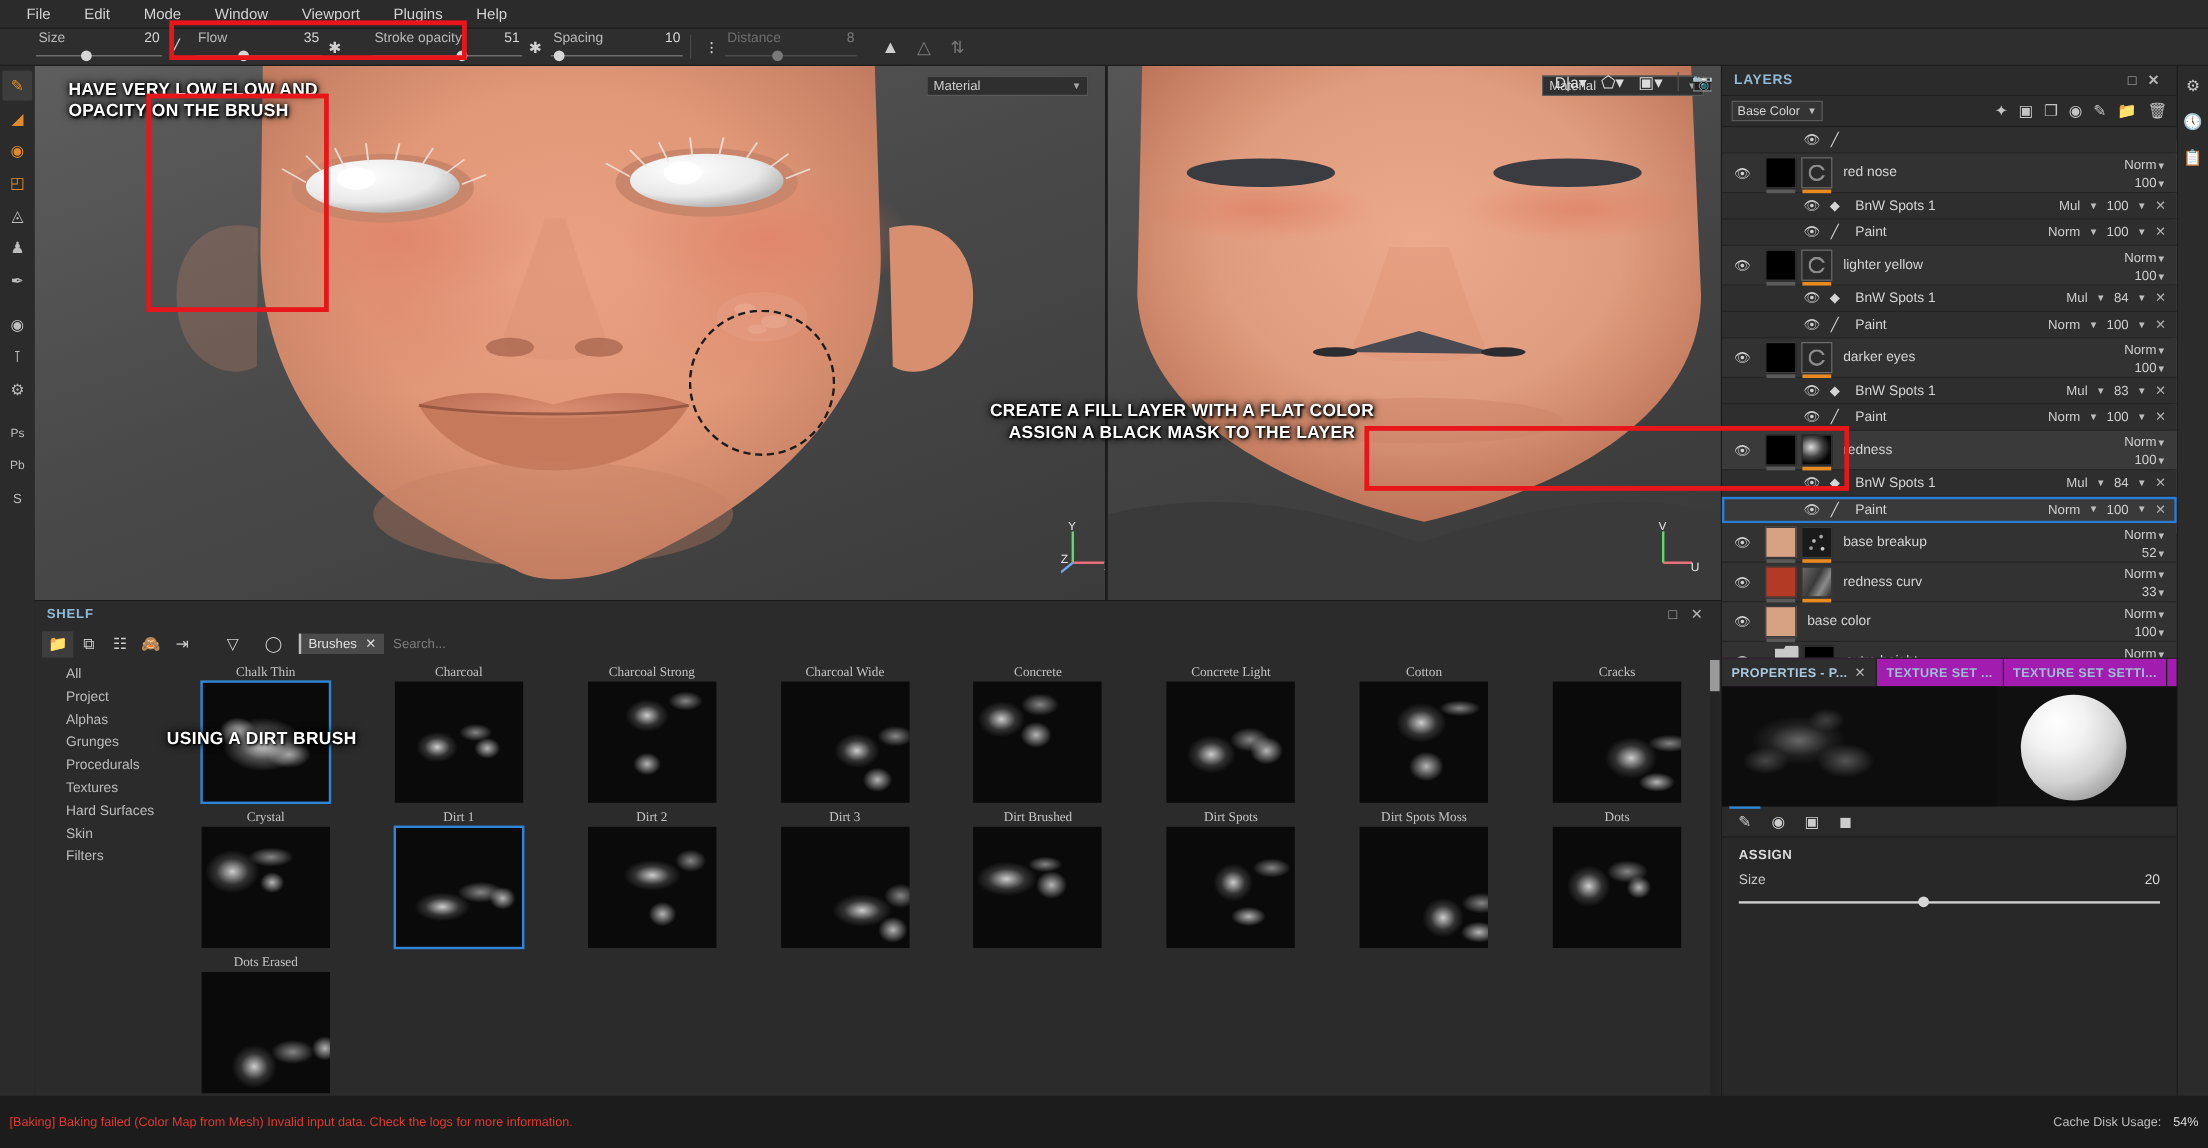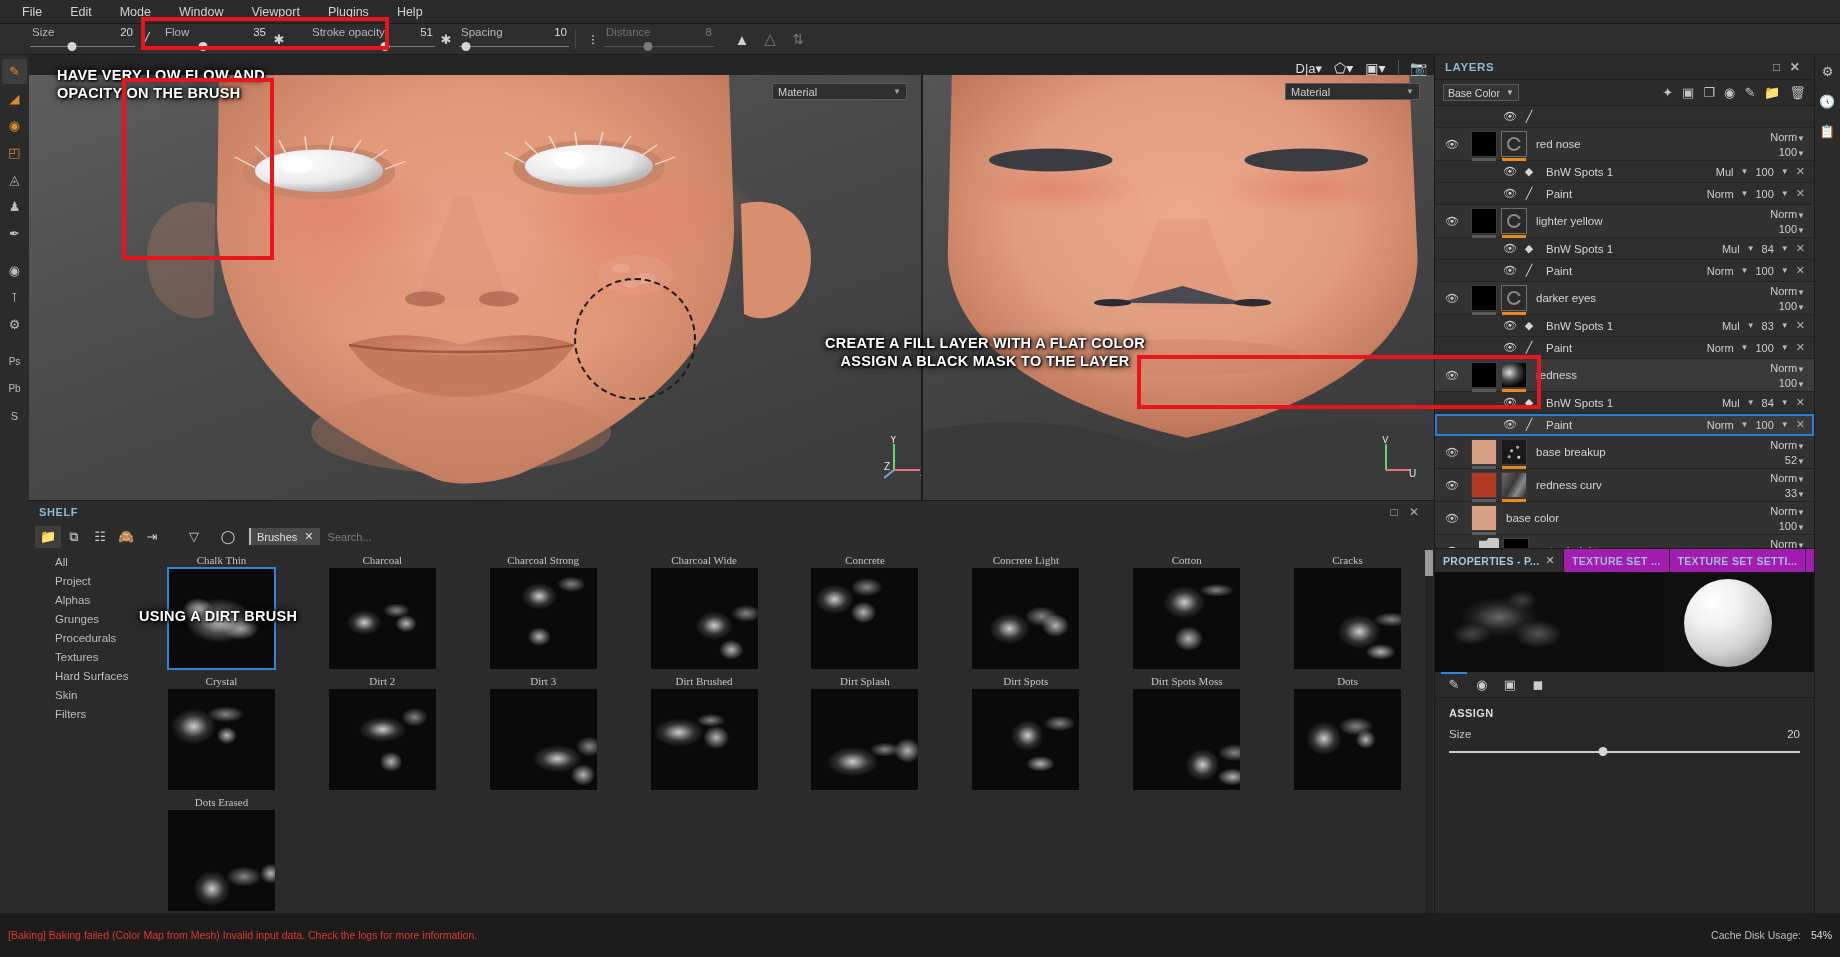--- a/index.html
+++ b/index.html
@@ -43,21 +43,21 @@
            align-items:center; padding-top:4px; gap:2px; flex:0 0 29px; }
   .ltool{ width:25px; height:25px; display:flex; align-items:center; justify-content:center;
           color:#bdbdbd; font-size:13px; border-radius:2px; }
   .ltool.sel{ background:#3d3d3d; }
   .ltool.orange{ color:#e08a2e; }
   .ltool.sep{ height:8px; }
 
   
   .vpwrap{ flex:1; display:flex; flex-direction:column; min-width:0; }
   .viewports{ flex:1; display:flex; min-height:0; position:relative; }
-  .vp{ position:relative; overflow:hidden;margin-top:20px; }
+  .vp{ position:relative; overflow:hidden; }
   .vp.left{ flex:0 0 892px; background:linear-gradient(160deg,#5e5e5e 0%,#4a4a4a 45%,#3b3b3b 100%); }
   .vp.right{ flex:1; background:linear-gradient(160deg,#565656 0%,#444 50%,#383838 100%); border-left:2px solid #1b1b1b;}
   .matdd{ position:absolute; top:8px; right:14px; width:135px; height:17px;
           background:#2f2f2f; border:1px solid #5a5a5a; display:flex; align-items:center;
           justify-content:space-between; padding:0 5px; font-size:11px; color:#cfcfcf; z-index:6;}
   .matdd .cv{ font-size:8px; opacity:.85; }
   .cursor-circle{ position:absolute; width:122px; height:122px; border-radius:50%;
       border:2px dashed #1c1c1c; left:545px; top:203px; z-index:7; }
   .axisgiz{ position:absolute; font-size:11px; color:#ddd; }
 
@@ -508,35 +508,35 @@
                 <div class="tile" style="background: radial-gradient(28px 22px at 48% 34%, rgba(240, 240, 240, 0.85) 0%, rgba(140, 140, 140, 0.3) 45%, transparent 75%), radial-gradient(20px 17px at 52% 70%, rgba(255, 255, 255, 0.7) 0%, transparent 72%), radial-gradient(24px 9px at 78% 22%, rgba(215, 215, 215, 0.6) 0%, transparent 72%), rgb(10, 10, 10);"></div>
               </div>
               <div class="cell">
                 <div class="cap">Cracks</div>
                 <div class="tile" style="background: radial-gradient(29px 23px at 61% 63%, rgba(240, 240, 240, 0.85) 0%, rgba(140, 140, 140, 0.3) 45%, transparent 75%), radial-gradient(21px 11px at 81% 83%, rgba(255, 255, 255, 0.7) 0%, transparent 72%), radial-gradient(25px 10px at 91% 51%, rgba(215, 215, 215, 0.6) 0%, transparent 72%), rgb(10, 10, 10);"></div>
               </div>
               <div class="cell">
                 <div class="cap">Crystal</div>
                 <div class="tile" style="background: radial-gradient(30px 24px at 24% 37%, rgba(240, 240, 240, 0.85) 0%, rgba(140, 140, 140, 0.3) 45%, transparent 75%), radial-gradient(14px 12px at 55% 46%, rgba(255, 255, 255, 0.7) 0%, transparent 72%), radial-gradient(26px 11px at 54% 25%, rgba(215, 215, 215, 0.6) 0%, transparent 72%), rgb(10, 10, 10);"></div>
               </div>
+              <div class="cell sel">
+                <div class="cap">Dirt 1</div>
+                <div class="tile" style="background: radial-gradient(31px 16px at 37% 66%, rgba(240, 240, 240, 0.85) 0%, rgba(140, 140, 140, 0.3) 45%, transparent 75%), radial-gradient(15px 13px at 84% 59%, rgba(255, 255, 255, 0.7) 0%, transparent 72%), radial-gradient(27px 12px at 67% 54%, rgba(215, 215, 215, 0.6) 0%, transparent 72%), rgb(10, 10, 10);"></div>
+              </div>
               <div class="cell">
                 <div class="cap">Dirt 2</div>
                 <div class="tile" style="background: radial-gradient(32px 17px at 50% 40%, rgba(240, 240, 240, 0.85) 0%, rgba(140, 140, 140, 0.3) 45%, transparent 75%), radial-gradient(16px 14px at 58% 72%, rgba(255, 255, 255, 0.7) 0%, transparent 72%), radial-gradient(18px 13px at 80% 28%, rgba(215, 215, 215, 0.6) 0%, transparent 72%), rgb(10, 10, 10);"></div>
               </div>
               <div class="cell">
                 <div class="cap">Dirt 3</div>
                 <div class="tile" style="background: radial-gradient(33px 18px at 63% 69%, rgba(240, 240, 240, 0.85) 0%, rgba(140, 140, 140, 0.3) 45%, transparent 75%), radial-gradient(17px 15px at 87% 85%, rgba(255, 255, 255, 0.7) 0%, transparent 72%), radial-gradient(19px 14px at 93% 57%, rgba(215, 215, 215, 0.6) 0%, transparent 72%), rgb(10, 10, 10);"></div>
               </div>
               <div class="cell">
                 <div class="cap">Dirt Brushed</div>
                 <div class="tile" style="background: radial-gradient(34px 19px at 26% 43%, rgba(240, 240, 240, 0.85) 0%, rgba(140, 140, 140, 0.3) 45%, transparent 75%), radial-gradient(18px 16px at 61% 48%, rgba(255, 255, 255, 0.7) 0%, transparent 72%), radial-gradient(20px 9px at 56% 31%, rgba(215, 215, 215, 0.6) 0%, transparent 72%), rgb(10, 10, 10);"></div>
-              </div>
-              <div class="cell">
-                <div class="cap">Dirt Splash</div>
-                <div class="tile" style="background: radial-gradient(35px 20px at 39% 72%, rgba(240, 240, 240, 0.85) 0%, rgba(140, 140, 140, 0.3) 45%, transparent 75%), radial-gradient(19px 17px at 90% 61%, rgba(255, 255, 255, 0.7) 0%, transparent 72%), radial-gradient(21px 10px at 69% 60%, rgba(215, 215, 215, 0.6) 0%, transparent 72%), rgb(10, 10, 10);"></div>
               </div>
               <div class="cell">
                 <div class="cap">Dirt Spots</div>
                 <div class="tile" style="background: radial-gradient(22px 21px at 52% 46%, rgba(240, 240, 240, 0.85) 0%, rgba(140, 140, 140, 0.3) 45%, transparent 75%), radial-gradient(20px 11px at 64% 74%, rgba(255, 255, 255, 0.7) 0%, transparent 72%), radial-gradient(22px 11px at 82% 34%, rgba(215, 215, 215, 0.6) 0%, transparent 72%), rgb(10, 10, 10);"></div>
               </div>
               <div class="cell">
                 <div class="cap">Dirt Spots Moss</div>
                 <div class="tile" style="background: radial-gradient(23px 22px at 65% 75%, rgba(240, 240, 240, 0.85) 0%, rgba(140, 140, 140, 0.3) 45%, transparent 75%), radial-gradient(21px 12px at 93% 87%, rgba(255, 255, 255, 0.7) 0%, transparent 72%), radial-gradient(23px 12px at 95% 63%, rgba(215, 215, 215, 0.6) 0%, transparent 72%), rgb(10, 10, 10);"></div>
               </div>
               <div class="cell">

